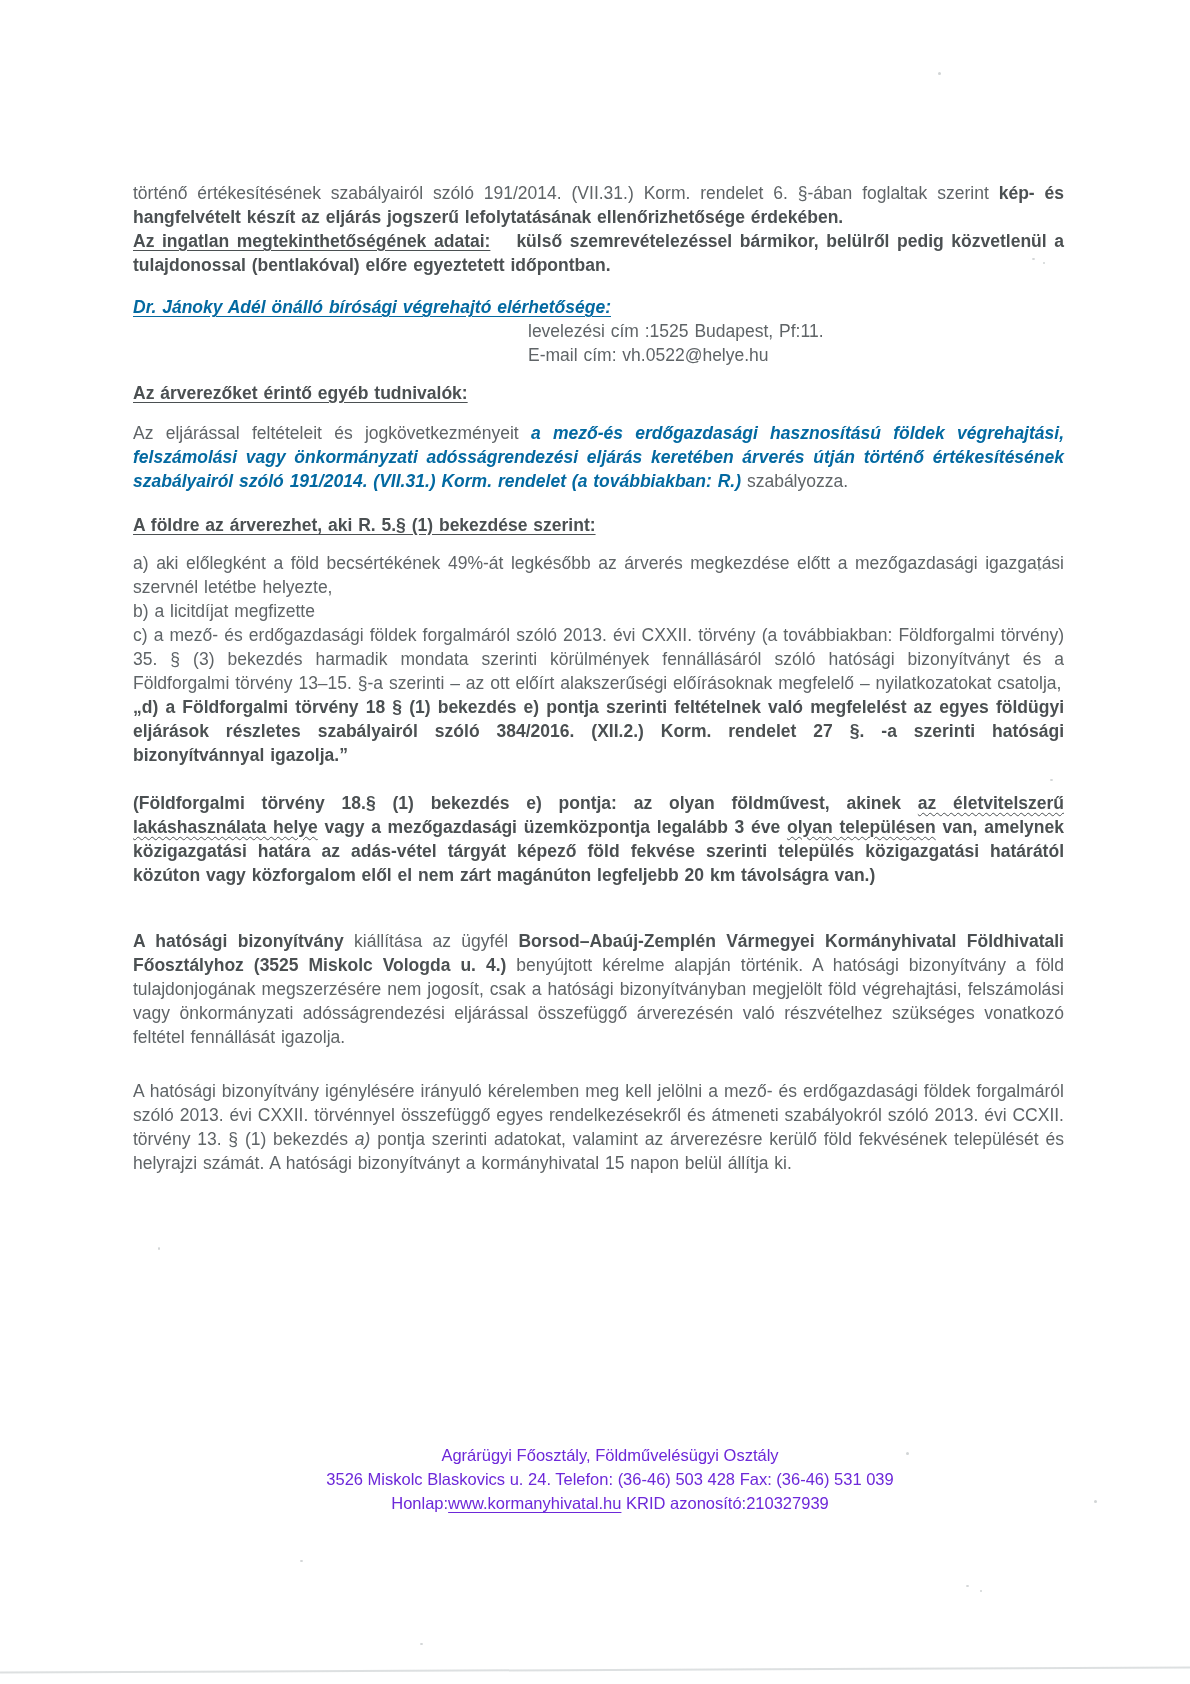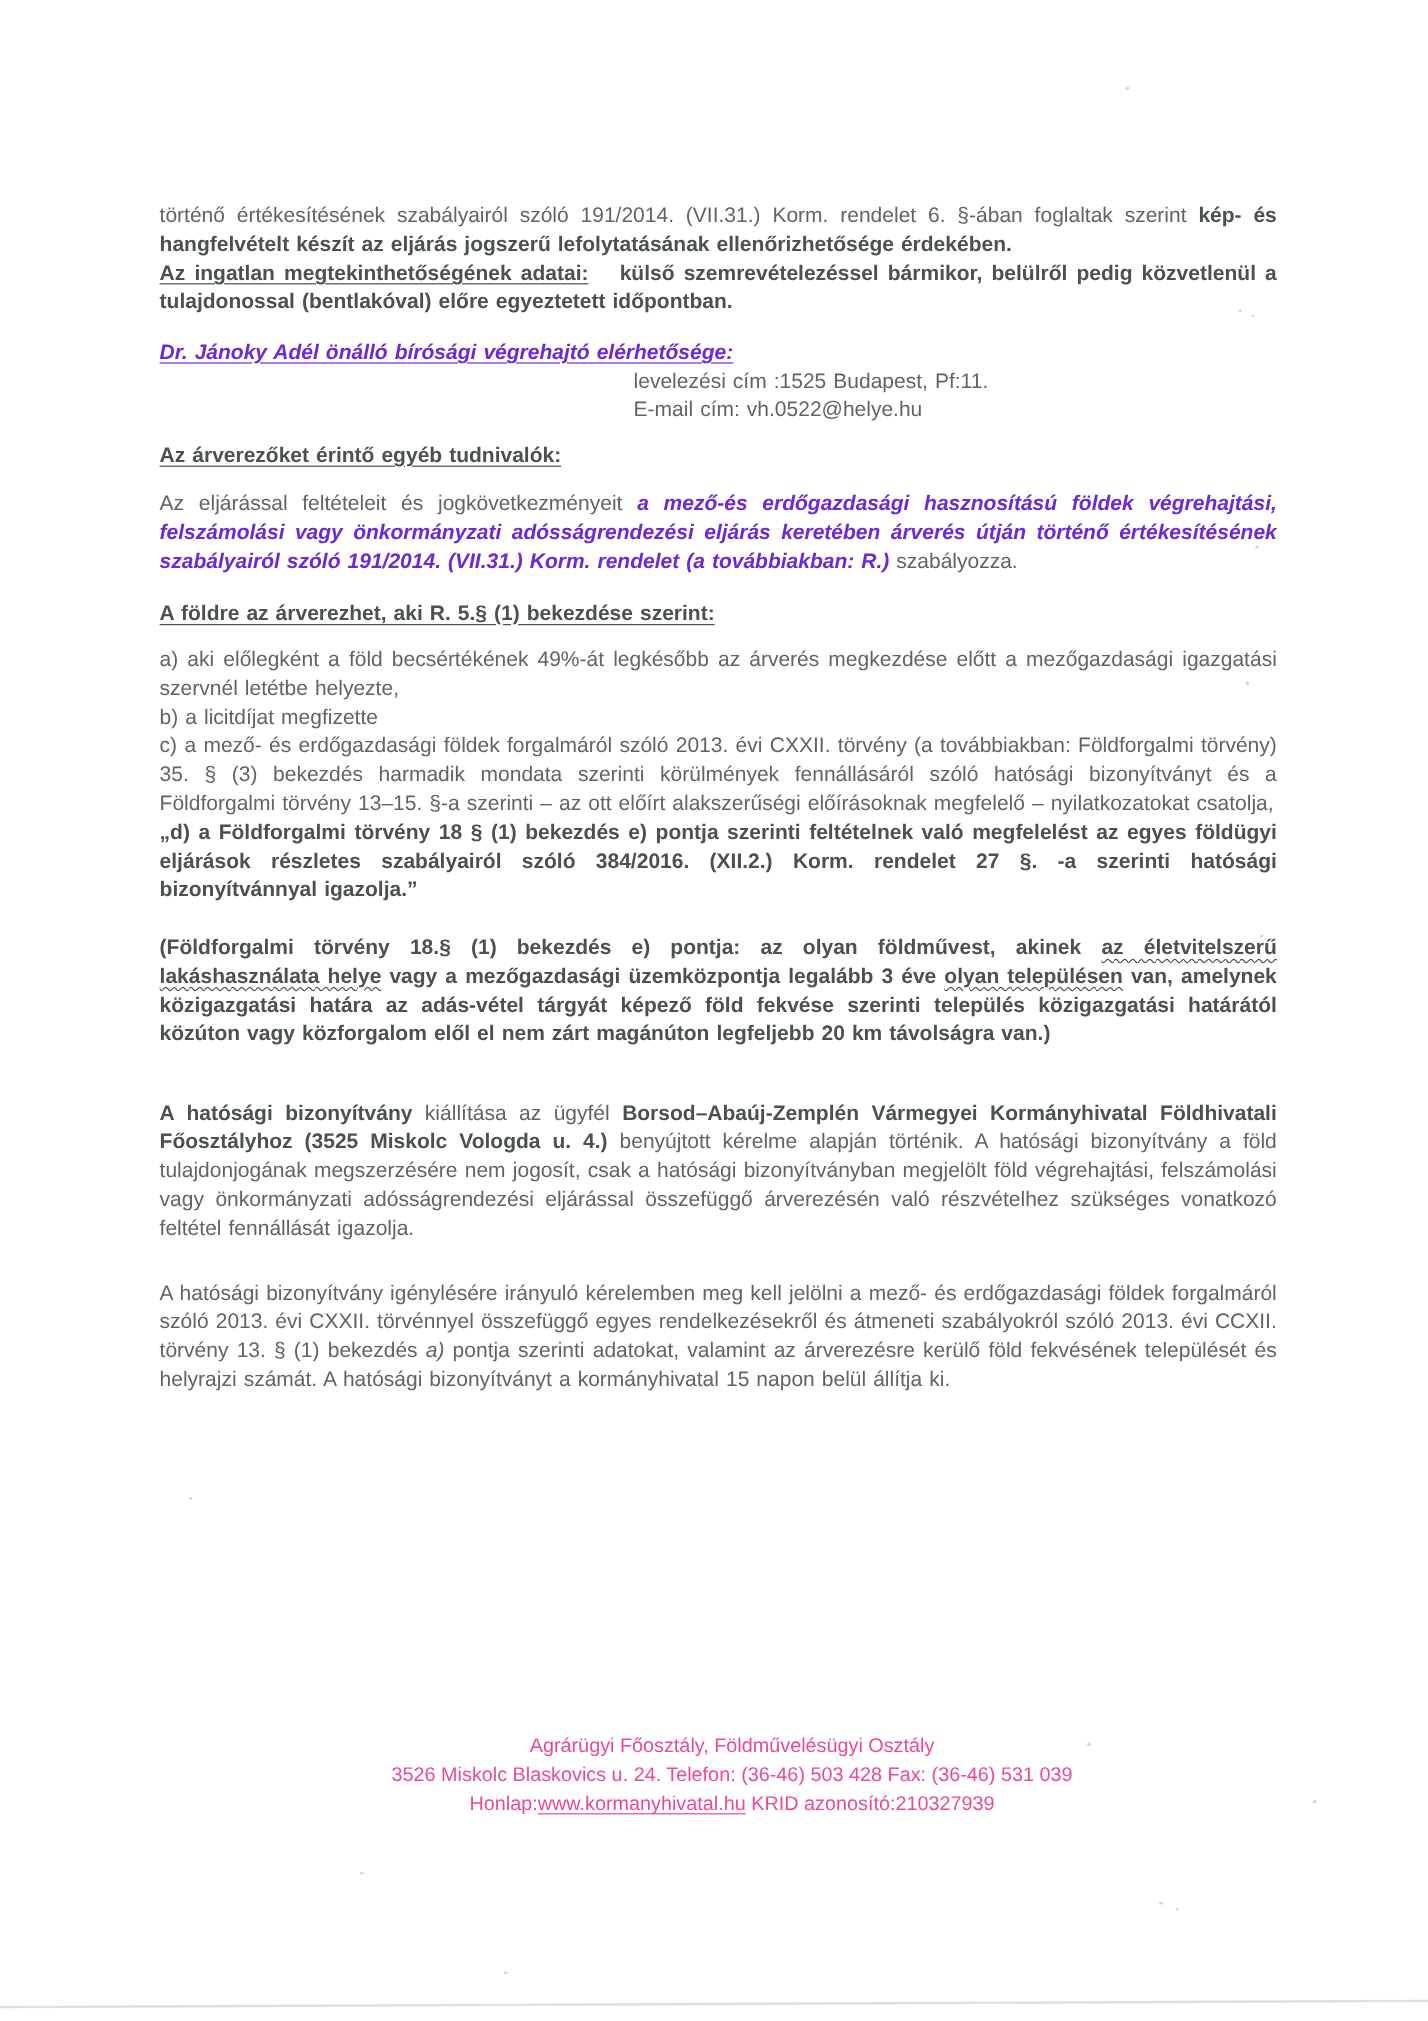--- a/index.html
+++ b/index.html
@@ -2,46 +2,46 @@
 <html><head>
 <meta charset="utf-8">
 <style>
   html,body{margin:0;padding:0;}
   body{
     width:1190px;height:1684px;position:relative;background:#ffffff;
     font-family:"Liberation Sans", sans-serif;overflow:hidden;
   }
   .page{position:absolute;inset:0;}
   .content{
-    position:absolute;left:133px;top:167px;width:931px;
+    position:absolute;left:133px;top:181px;width:931px;
     color:#5f6467;
   }
   .content p{
     margin:0;font-size:17.5px;line-height:24px;text-align:justify;
     word-spacing:1px;
   }
   .b{font-weight:bold;color:#4b5052;}
-  .bi{font-weight:bold;font-style:italic;color:#6d28d9;}
+  .bi{font-weight:bold;font-style:italic;color:#0369a1;}
   .i{font-style:italic;}
   .u{text-decoration:underline;text-underline-offset:3px;margin-top:43px;}
   .wavy{text-decoration:underline;text-decoration-style:wavy;text-decoration-thickness:1px;text-underline-offset:3px;}
   .gap-after{margin-right:26px;}
   .contact-block{padding-left:395px;}
   .contact-block p{text-align:left;}
   .mt18{margin-top:18px!important;}
   .mt12{margin-top:12px!important;}
   .mt14{margin-top:14px!important;}
   .mt16{margin-top:16px!important;}
   .mt20{margin-top:20px!important;}
   .mt24{margin-top:24px!important;}
   .mt30{margin-top:30px!important;}
   .mt42{margin-top:42px!important;}
   .footer{
     position:absolute;left:30px;top:1443px;width:1160px;text-align:center;
-    color:#ec4899;font-size:16.5px;line-height:24px;
+    color:#6d28d9;font-size:16.5px;line-height:24px;
   }
   .footer div{margin:0;}
   .speck{position:absolute;background:#9aa0a2;opacity:.45;border-radius:50%;}
   .bottom-line{
     position:absolute;left:-6px;top:1669px;width:1202px;height:2px;
     background:#d4d8da;transform:rotate(-0.25deg);opacity:.8;
   }
 </style>
 </head>
 <body>

